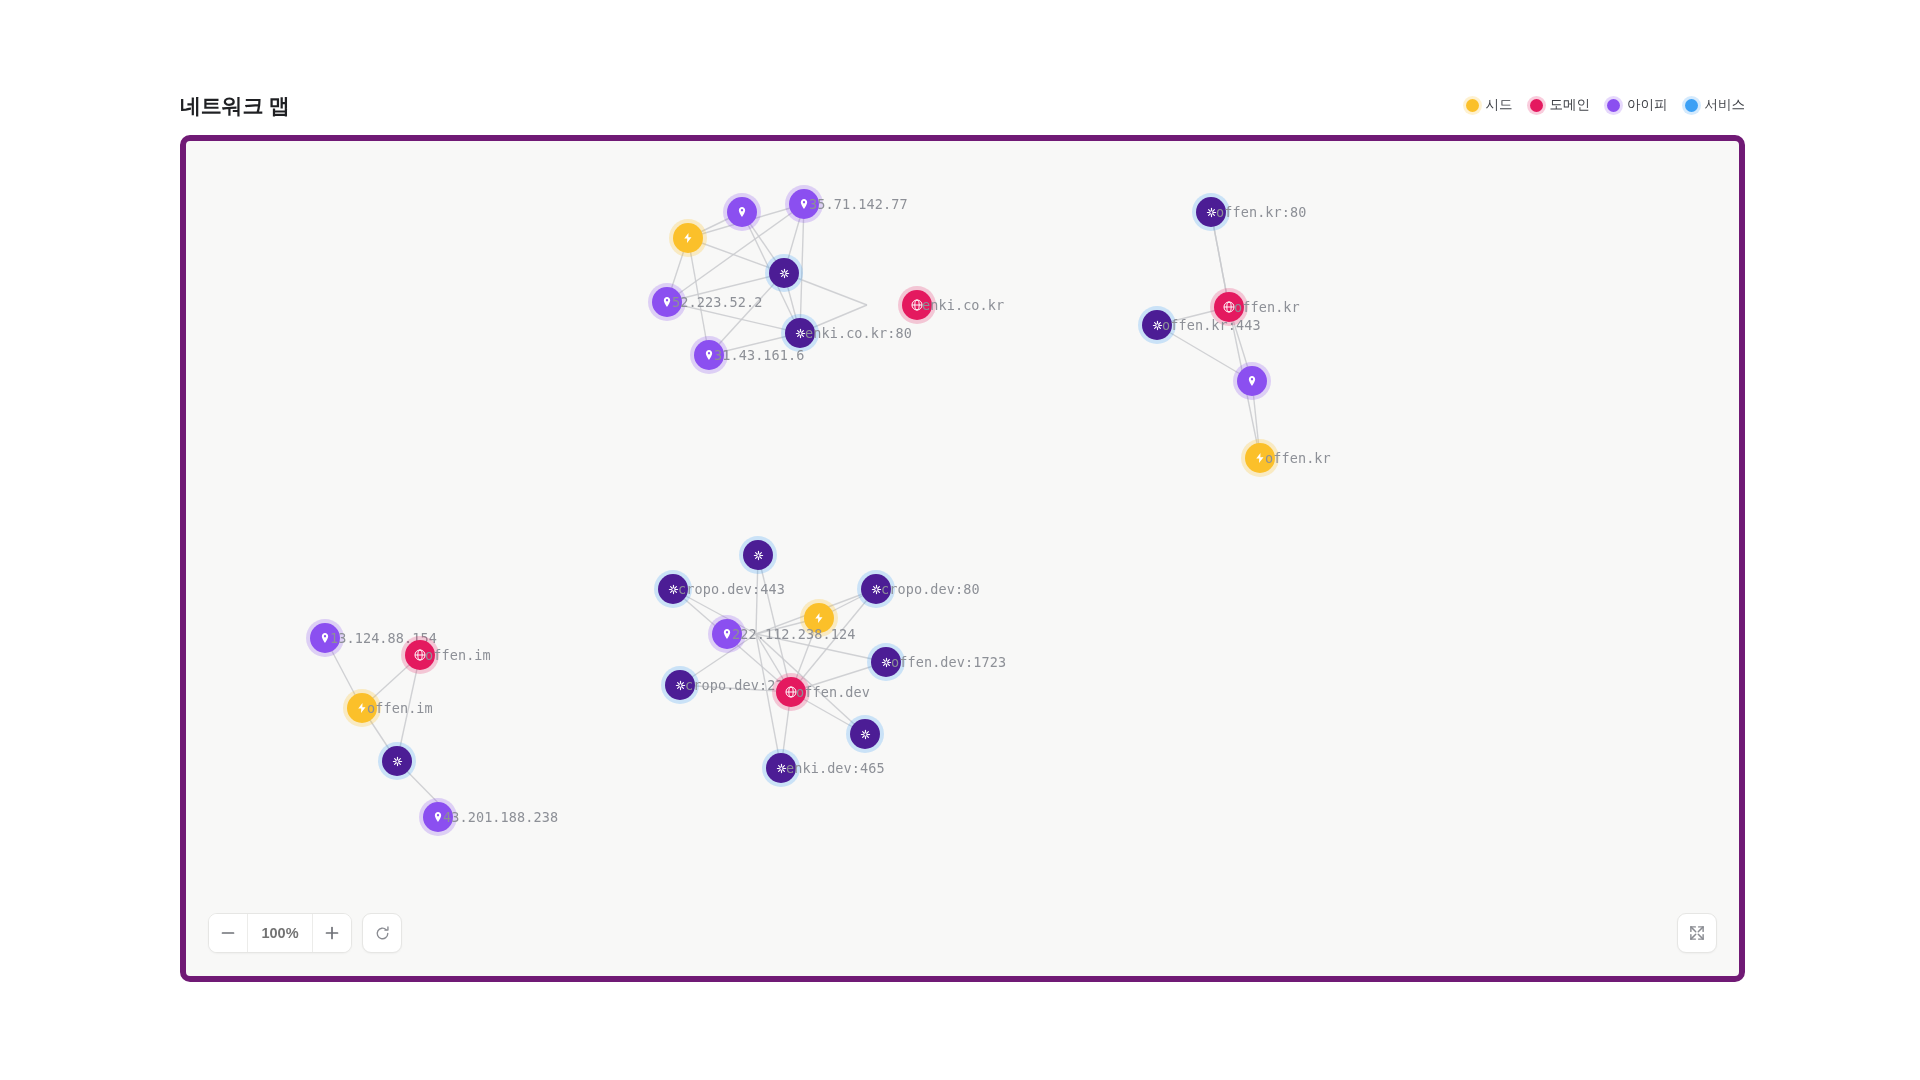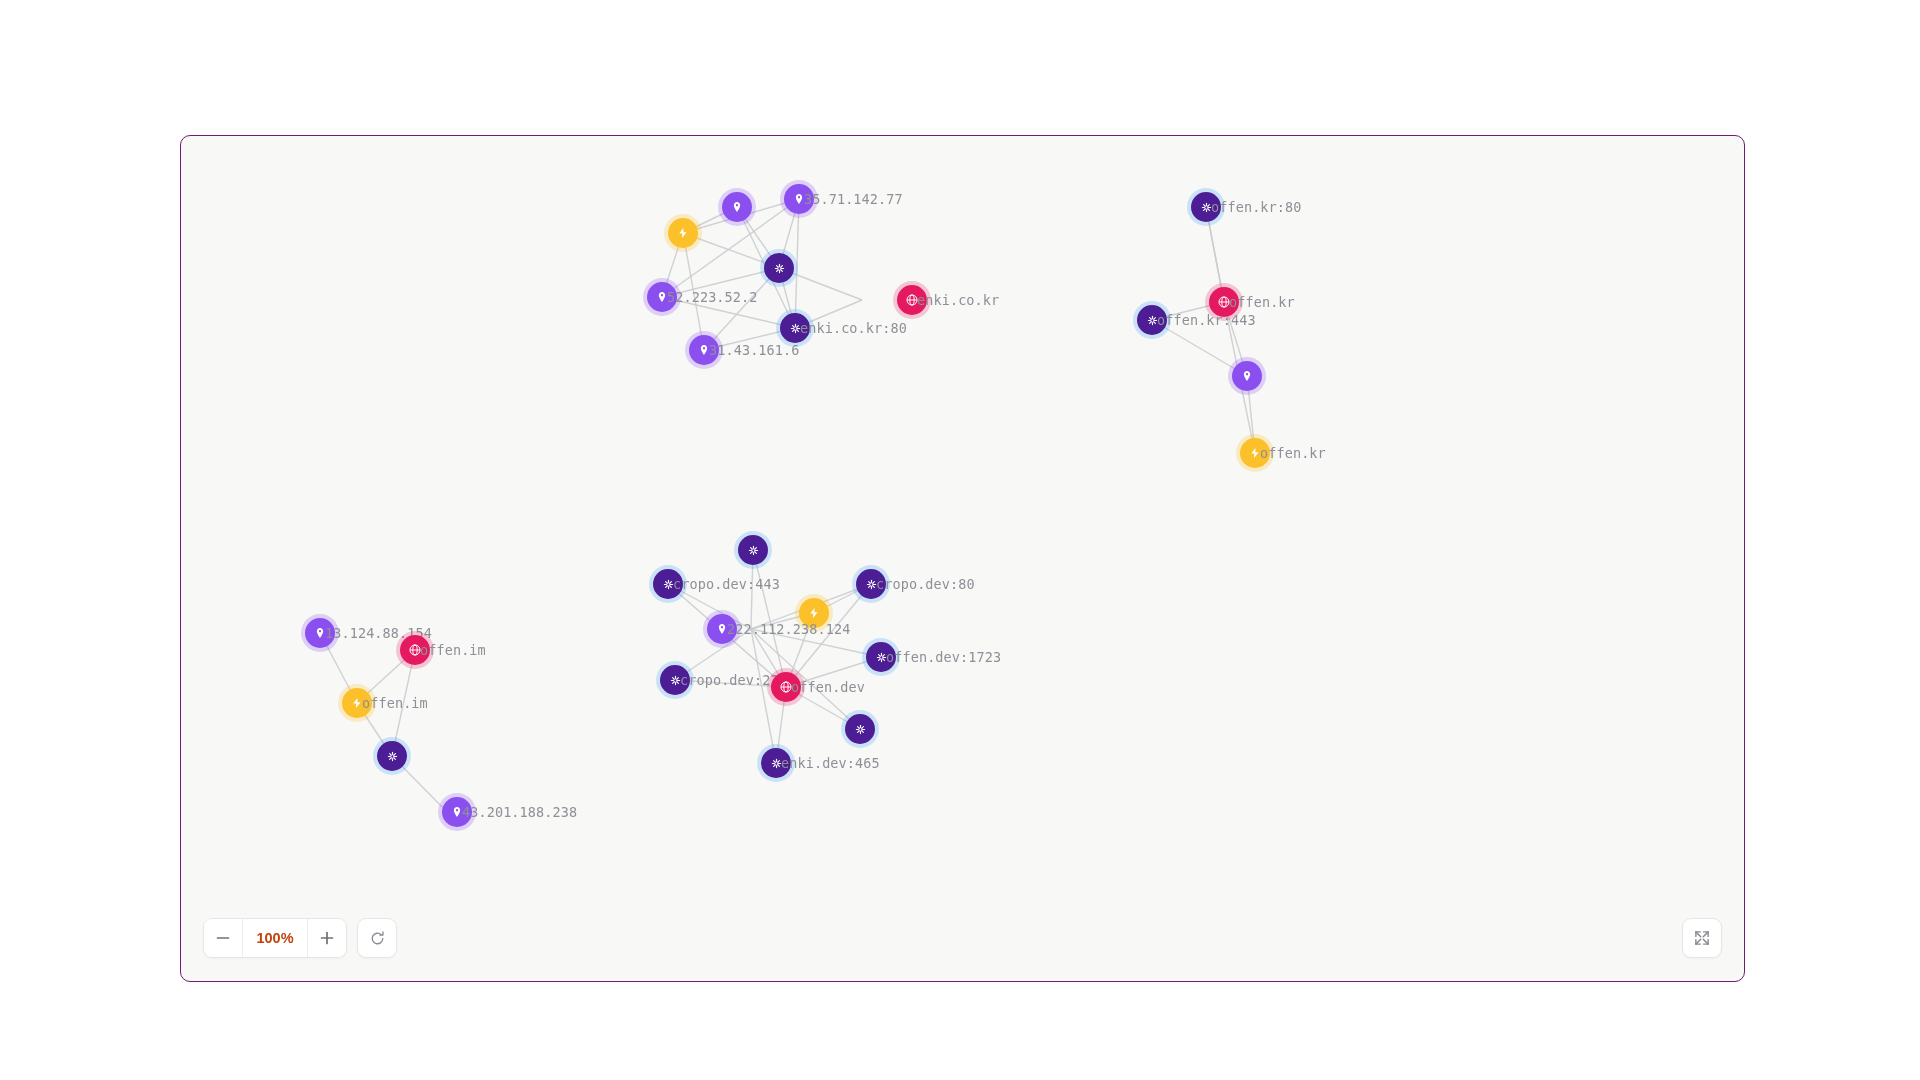--- a/index.html
+++ b/index.html
@@ -72,21 +72,21 @@
   }
 
   
   .canvas-panel {
     position: absolute;
     left: 180px;
     top: 135px;
     width: 1565px;
     height: 847px;
     background: #f8f8f7;
-    border: 1px solid #701a75;
+    border: 6px solid #701a75;
     border-radius: 10px;
     overflow: hidden;
   }
 
   .graph-layer {
     position: absolute;
     inset: 0;
   }
 
   .graph-svg {
@@ -165,21 +165,21 @@
 
   .zoom-divider { width: 1px; background: #ececea; }
 
   .zoom-level {
     min-width: 64px;
     display: flex;
     align-items: center;
     justify-content: center;
     font-size: 14.5px;
     font-weight: 700;
-    color: #c2410c;
+    color: #737373;
     background: #ffffff;
     user-select: none;
   }
 
   .reset-btn {
     width: 40px;
     height: 40px;
     background: #ffffff;
     border: 1px solid #e6e6e4;
     border-radius: 9px;
@@ -206,20 +206,42 @@
     cursor: pointer;
     padding: 0;
     box-shadow: 0 1px 2px rgba(16,16,16,0.04);
   }
 </style>
 </head>
 <body>
 
 <div id="app">
 
+  <div class="header">
+    <div class="page-title">네트워크 맵</div>
+
+    <div class="legend" id="legend">
+        <div class="legend-item">
+          <span class="legend-dot" style="background: rgb(251, 192, 42); box-shadow: rgba(251, 192, 42, 0.22) 0px 0px 0px 3px;"></span>
+          <span class="legend-label">시드</span>
+        </div>
+        <div class="legend-item">
+          <span class="legend-dot" style="background: rgb(228, 25, 95); box-shadow: rgba(228, 25, 95, 0.22) 0px 0px 0px 3px;"></span>
+          <span class="legend-label">도메인</span>
+        </div>
+        <div class="legend-item">
+          <span class="legend-dot" style="background: rgb(139, 79, 240); box-shadow: rgba(139, 79, 240, 0.22) 0px 0px 0px 3px;"></span>
+          <span class="legend-label">아이피</span>
+        </div>
+        <div class="legend-item">
+          <span class="legend-dot" style="background: rgb(59, 160, 245); box-shadow: rgba(59, 160, 245, 0.22) 0px 0px 0px 3px;"></span>
+          <span class="legend-label">서비스</span>
+        </div>
+      </div>
+  </div>
 
   <div class="canvas-panel">
 
     <div class="graph-layer">
       <svg class="graph-svg" id="graph-svg" viewBox="0 0 1565 847">
           <line x1="502" y1="97" x2="556" y2="71" stroke="#c9cace" stroke-width="1.4" stroke-opacity="0.85"></line>
           <line x1="502" y1="97" x2="618" y2="63" stroke="#c9cace" stroke-width="1.4" stroke-opacity="0.85"></line>
           <line x1="502" y1="97" x2="598" y2="132" stroke="#c9cace" stroke-width="1.4" stroke-opacity="0.85"></line>
           <line x1="502" y1="97" x2="481" y2="161" stroke="#c9cace" stroke-width="1.4" stroke-opacity="0.85"></line>
           <line x1="502" y1="97" x2="523" y2="214" stroke="#c9cace" stroke-width="1.4" stroke-opacity="0.85"></line>
@@ -409,21 +431,21 @@
               <line x1="16.20" y1="12.00" x2="19.60" y2="12.00"></line>
               <line x1="14.97" y1="14.97" x2="17.37" y2="17.37"></line>
               <line x1="12.00" y1="16.20" x2="12.00" y2="19.60"></line>
               <line x1="9.03" y1="14.97" x2="6.63" y2="17.37"></line>
               <line x1="7.80" y1="12.00" x2="4.40" y2="12.00"></line>
               <line x1="9.03" y1="9.03" x2="6.63" y2="6.63"></line>
               <line x1="12.00" y1="7.80" x2="12.00" y2="4.40"></line>
               <line x1="14.97" y1="9.03" x2="17.37" y2="6.63"></line>
             </svg>
           </div>
-          <div class="node ip" style="left: 276px; top: 676px;">
+          <div class="node ip" style="left: 252px; top: 676px;">
             <svg width="12" height="12" viewBox="0 0 24 24">
               <path d="M12 2.2c-3.5 0-6.3 2.8-6.3 6.3 0 4.7 6.3 13.3 6.3 13.3s6.3-8.6 6.3-13.3c0-3.5-2.8-6.3-6.3-6.3z" fill="#ffffff"></path>
               <circle cx="12" cy="8.5" r="2.3" fill="#8b4ff0"></circle>
             </svg>
             <span class="node-label">43.201.188.238</span>
           </div>
           <div class="node service" style="left: 572px; top: 414px;">
             <svg width="13" height="13" viewBox="0 0 24 24" fill="none" stroke="#ffffff" stroke-width="2.1" stroke-linecap="round">
               <circle cx="12" cy="12" r="3.2" stroke-width="1.8"></circle>
               <line x1="16.20" y1="12.00" x2="19.60" y2="12.00"></line>

